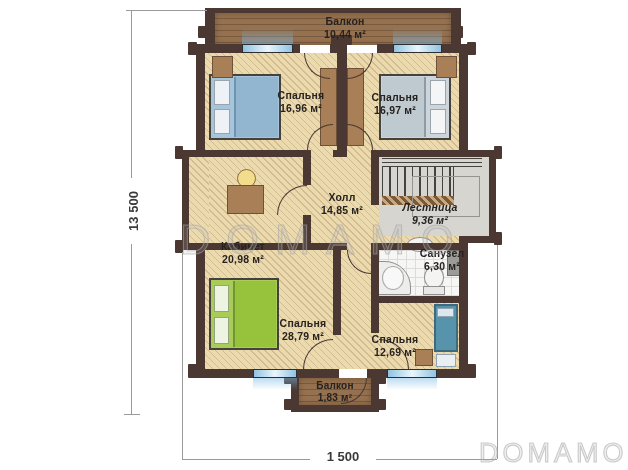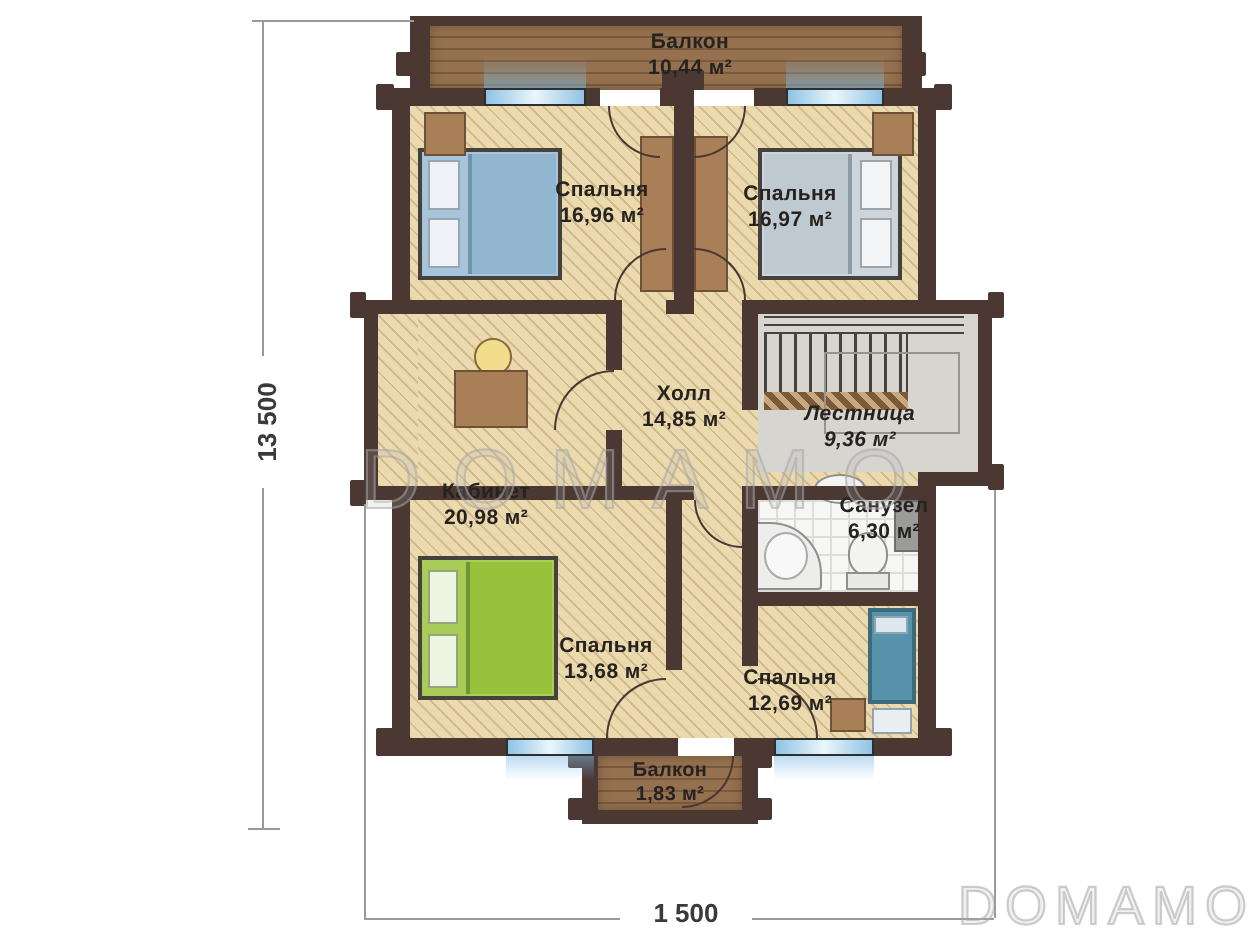--- a/index.html
+++ b/index.html
@@ -178,21 +178,21 @@
   <div class="rlabel" style="left:392px;top:201px;width:76px;height:26px;font-style:italic;">
     <span>Лестница</span>
     <span>9,36 м²</span>
   </div>
   <div class="rlabel" style="left:406px;top:247px;width:72px;height:26px;">
     <span>Санузел</span>
     <span>6,30 м²</span>
   </div>
   <div class="rlabel" style="left:266px;top:316px;width:74px;height:28px;">
     <span>Спальня</span>
-    <span>13,68 м²</span>
+    <span>28,79 м²</span>
   </div>
   <div class="rlabel" style="left:358px;top:332px;width:74px;height:28px;">
     <span>Спальня</span>
     <span>12,69 м²</span>
   </div>
   <div class="rlabel" style="left:300px;top:379px;width:70px;height:26px;font-size:10px;">
     <span>Балкон</span>
     <span>1,83 м²</span>
   </div>
 

